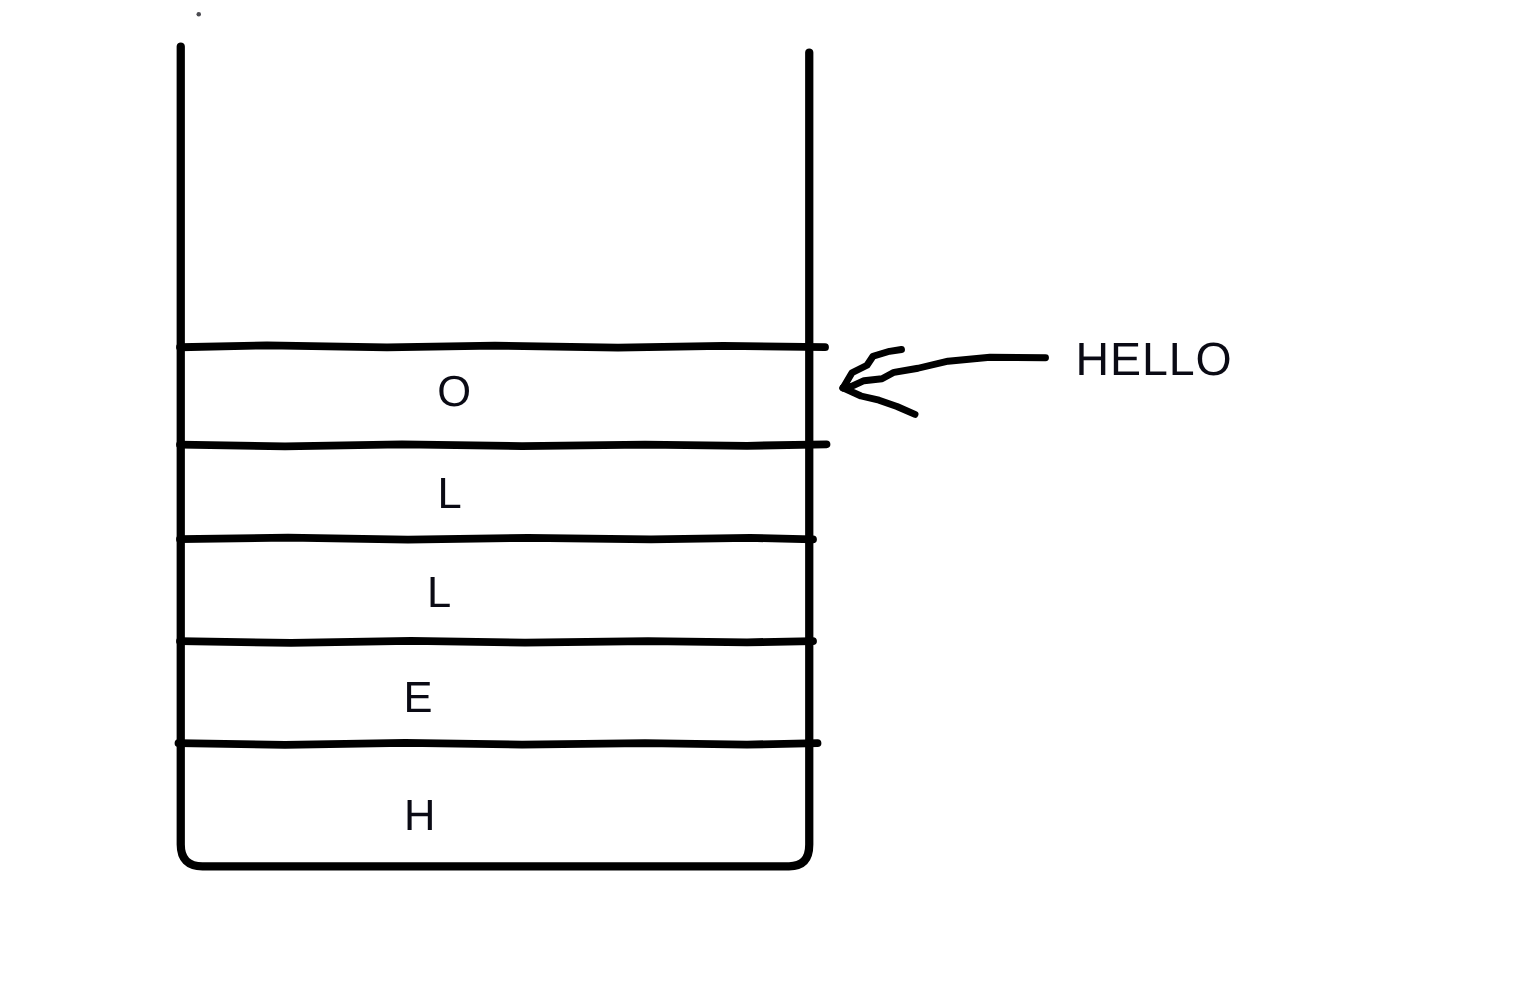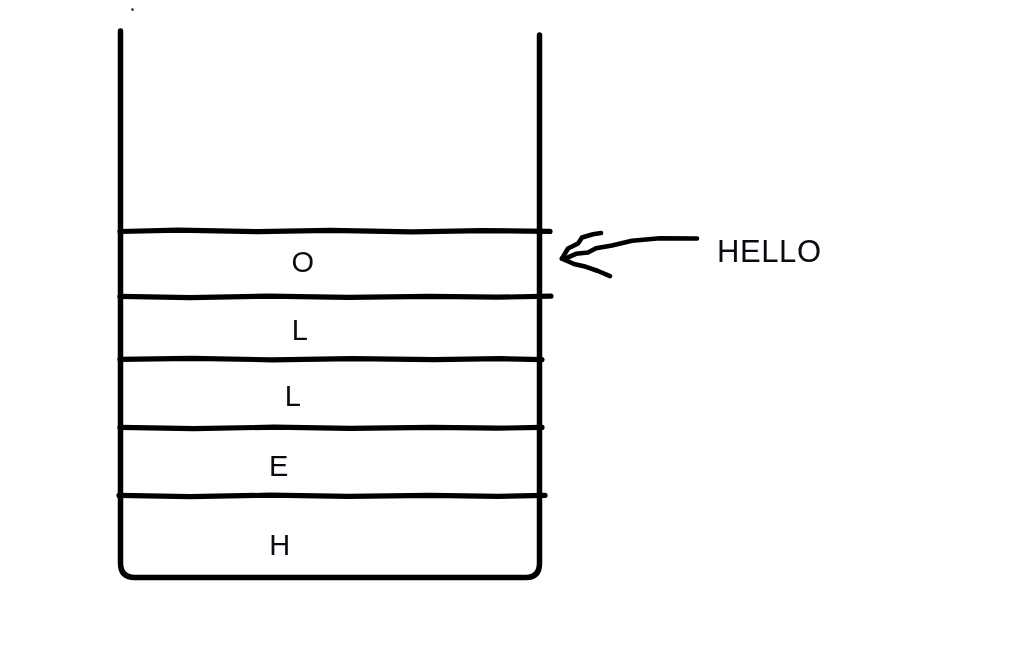--- a/index.html
+++ b/index.html
@@ -81,17 +81,17 @@
 
     <path d="M 562 258.6 L 574 264.0 L 586 266.8 L 598 271.0 L 610 276.2" fill="none" stroke="#000000" stroke-width="4.6" stroke-linecap="round" stroke-linejoin="round"></path>
   </svg>
 
   <div class="cell-label" style="left:303px; top:262px;">O</div>
   <div class="cell-label" style="left:300px; top:330px;">L</div>
   <div class="cell-label" style="left:293px; top:396px;">L</div>
   <div class="cell-label" style="left:279px; top:466px;">E</div>
   <div class="cell-label" style="left:280px; top:545px;">H</div>
 
-  <div class="annotation-text" style="left:717px; top:236px;">HELLO</div>
+  <div class="annotation-text" style="left:717px; top:224px;">HELLO</div>
 
   <div class="speck" style="left:131px; top:8px;"></div>
 
 </div>
 
 </body></html>

